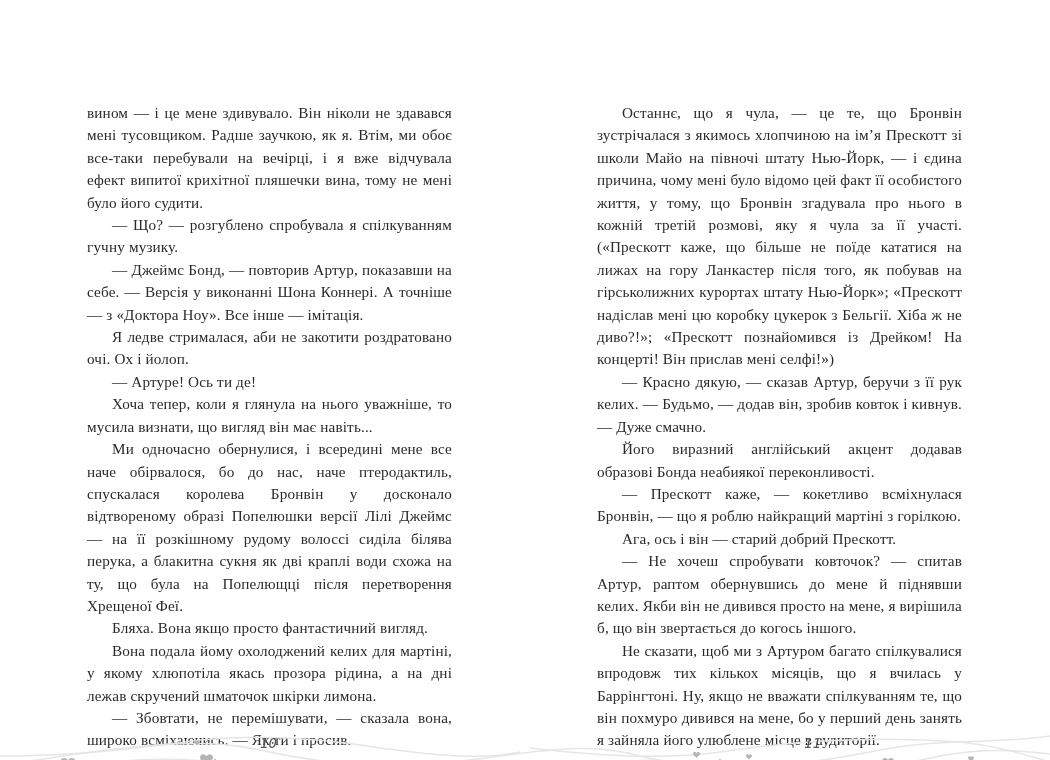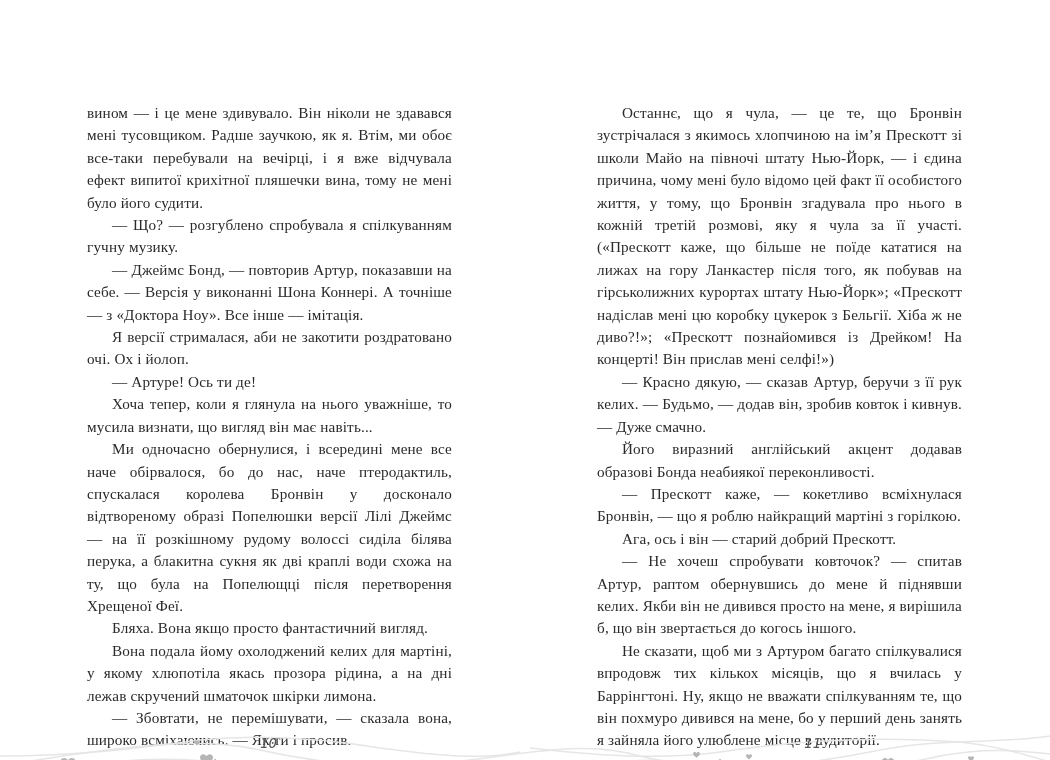--- a/index.html
+++ b/index.html
@@ -56,21 +56,21 @@
   </style>
 </head>
 <body>
 
 <div class="spread">
 
   <div class="page page-left">
     <p class="noindent">вином — і це мене здивувало. Він ніколи не здавався мені тусовщиком. Радше заучкою, як я. Втім, ми обоє все-таки перебували на вечірці, і я вже відчувала ефект випитої крихітної пляшечки вина, тому не мені було його судити.</p>
     <p>— Що? — розгублено спробувала я спілкуванням гучну музику.</p>
     <p>— Джеймс Бонд, — повторив Артур, показавши на себе. — Версія у виконанні Шона Коннері. А точніше — з «Доктора Ноу». Все інше — імітація.</p>
-    <p>Я версії стрималася, аби не закотити роздратовано очі. Ох і йолоп.</p>
+    <p>Я ледве стрималася, аби не закотити роздратовано очі. Ох і йолоп.</p>
     <p>— Артуре! Ось ти де!</p>
     <p>Хоча тепер, коли я глянула на нього уважніше, то мусила визнати, що вигляд він має навіть...</p>
     <p>Ми одночасно обернулися, і всередині мене все наче обірвалося, бо до нас, наче птеродактиль, спускалася королева Бронвін у досконало відтвореному образі Попелюшки версії Лілі Джеймс — на її розкішному рудому волоссі сиділа білява перука, а блакитна сукня як дві краплі води схожа на ту, що була на Попелющці після перетворення Хрещеної Феї.</p>
     <p>Бляха. Вона якщо просто фантастичний вигляд.</p>
     <p>Вона подала йому охолоджений келих для мартіні, у якому хлюпотіла якась прозора рідина, а на дні лежав скручений шматочок шкірки лимона.</p>
     <p>— Збовтати, не перемішувати, — сказала вона, широко всміхаючись. — Як ти і просив.</p>
 
   </div>
 
   <div class="page page-right">

